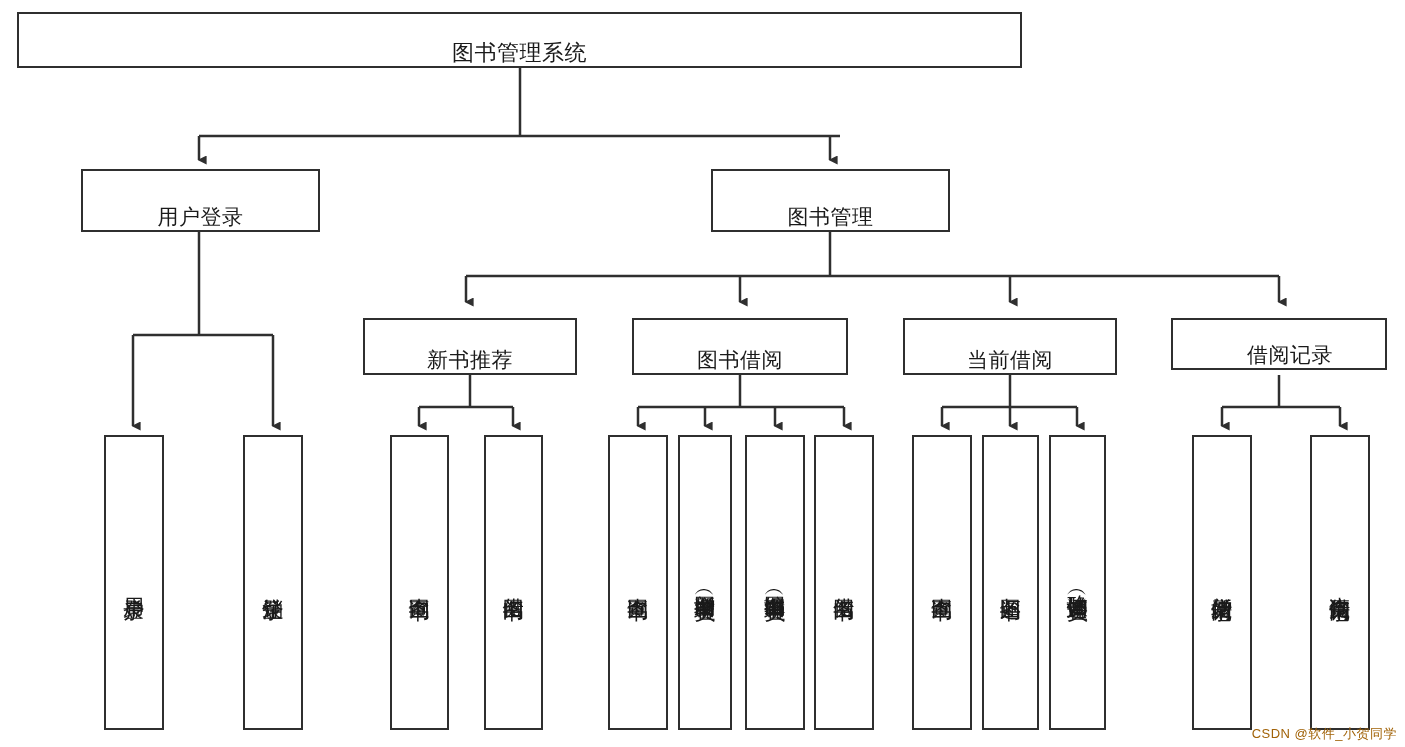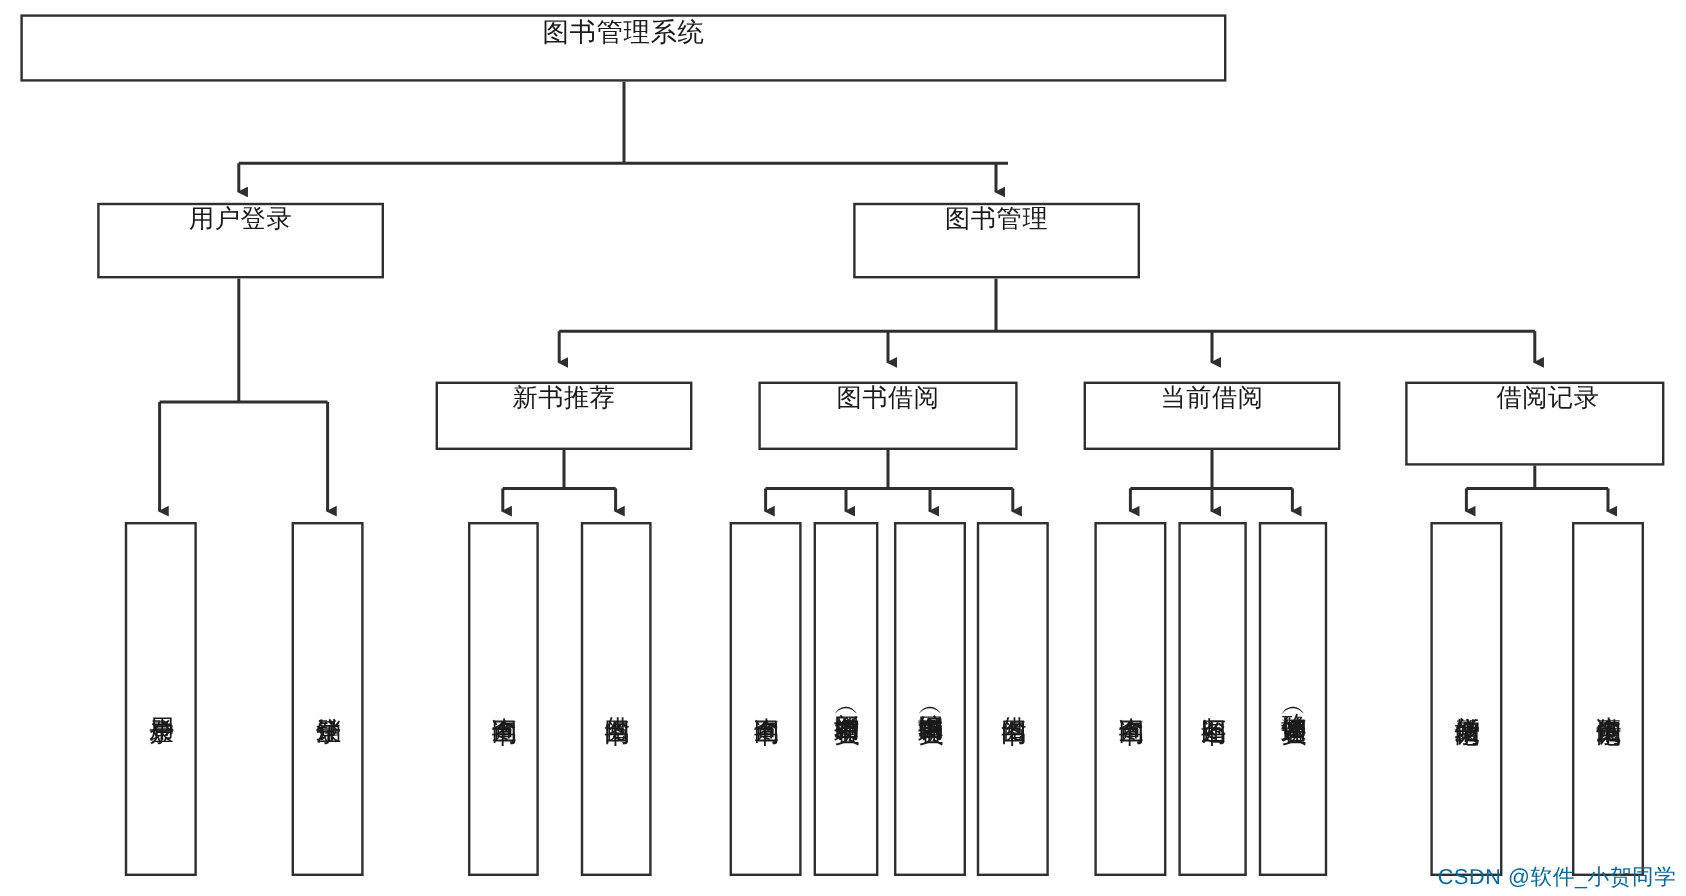--- a/index.html
+++ b/index.html
@@ -24,21 +24,21 @@
     width: 1405px;
     height: 747px;
     pointer-events: none;
   }
   .node {
     position: absolute;
     box-sizing: border-box;
     border: 2.5px solid #2f2f2f;
     background: #ffffff;
     display: flex;
-    align-items: flex-start;
+    align-items: flex-end;
     justify-content: center;
     color: #1a1a1a;
   }
   .node .label {
     display: block;
     text-align: center;
     line-height: 1.18;
     letter-spacing: 0.5px;
   }
   .node.horiz .label {
@@ -55,22 +55,22 @@
     font-size: 21px;
     line-height: 1.22;
     letter-spacing: 1px;
     max-height: 276px;
   }
   .node.root .label { font-size: 22px; }
   .watermark {
     position: absolute;
     right: 8px;
     bottom: 4px;
-    font-size: 18px;
-    color: #0369a1;
+    font-size: 13px;
+    color: #a16207;
     letter-spacing: 0.5px;
     white-space: nowrap;
   }
 </style>
 </head>
 <body>
 
 <div id="canvas">
 
   <svg class="lines" viewBox="0 0 1405 747" xmlns="http://www.w3.org/2000/svg">
@@ -140,21 +140,21 @@
   </div>
 
   <div class="node horiz" style="left:903px; top:318px; width:214px; height:57px;">
     <span class="label">当前借阅</span>
   </div>
 
   <div class="node horiz" style="left:632px; top:318px; width:216px; height:57px;">
     <span class="label">图书借阅</span>
   </div>
 
-  <div class="node horiz" style="left:1171px; top:318px; width:216px; height:70px;padding-left:22px;">
+  <div class="node horiz" style="left:1171px; top:318px; width:216px; height:52px;padding-left:22px;">
     <span class="label">借阅记录</span>
   </div>
 
   <div class="node vert" style="left:104px; top:435px; width:60px; height:295px;">
     <span class="label">用户登录</span>
   </div>
 
   <div class="node vert" style="left:243px; top:435px; width:60px; height:295px;">
     <span class="label">注销登录</span>
   </div>

